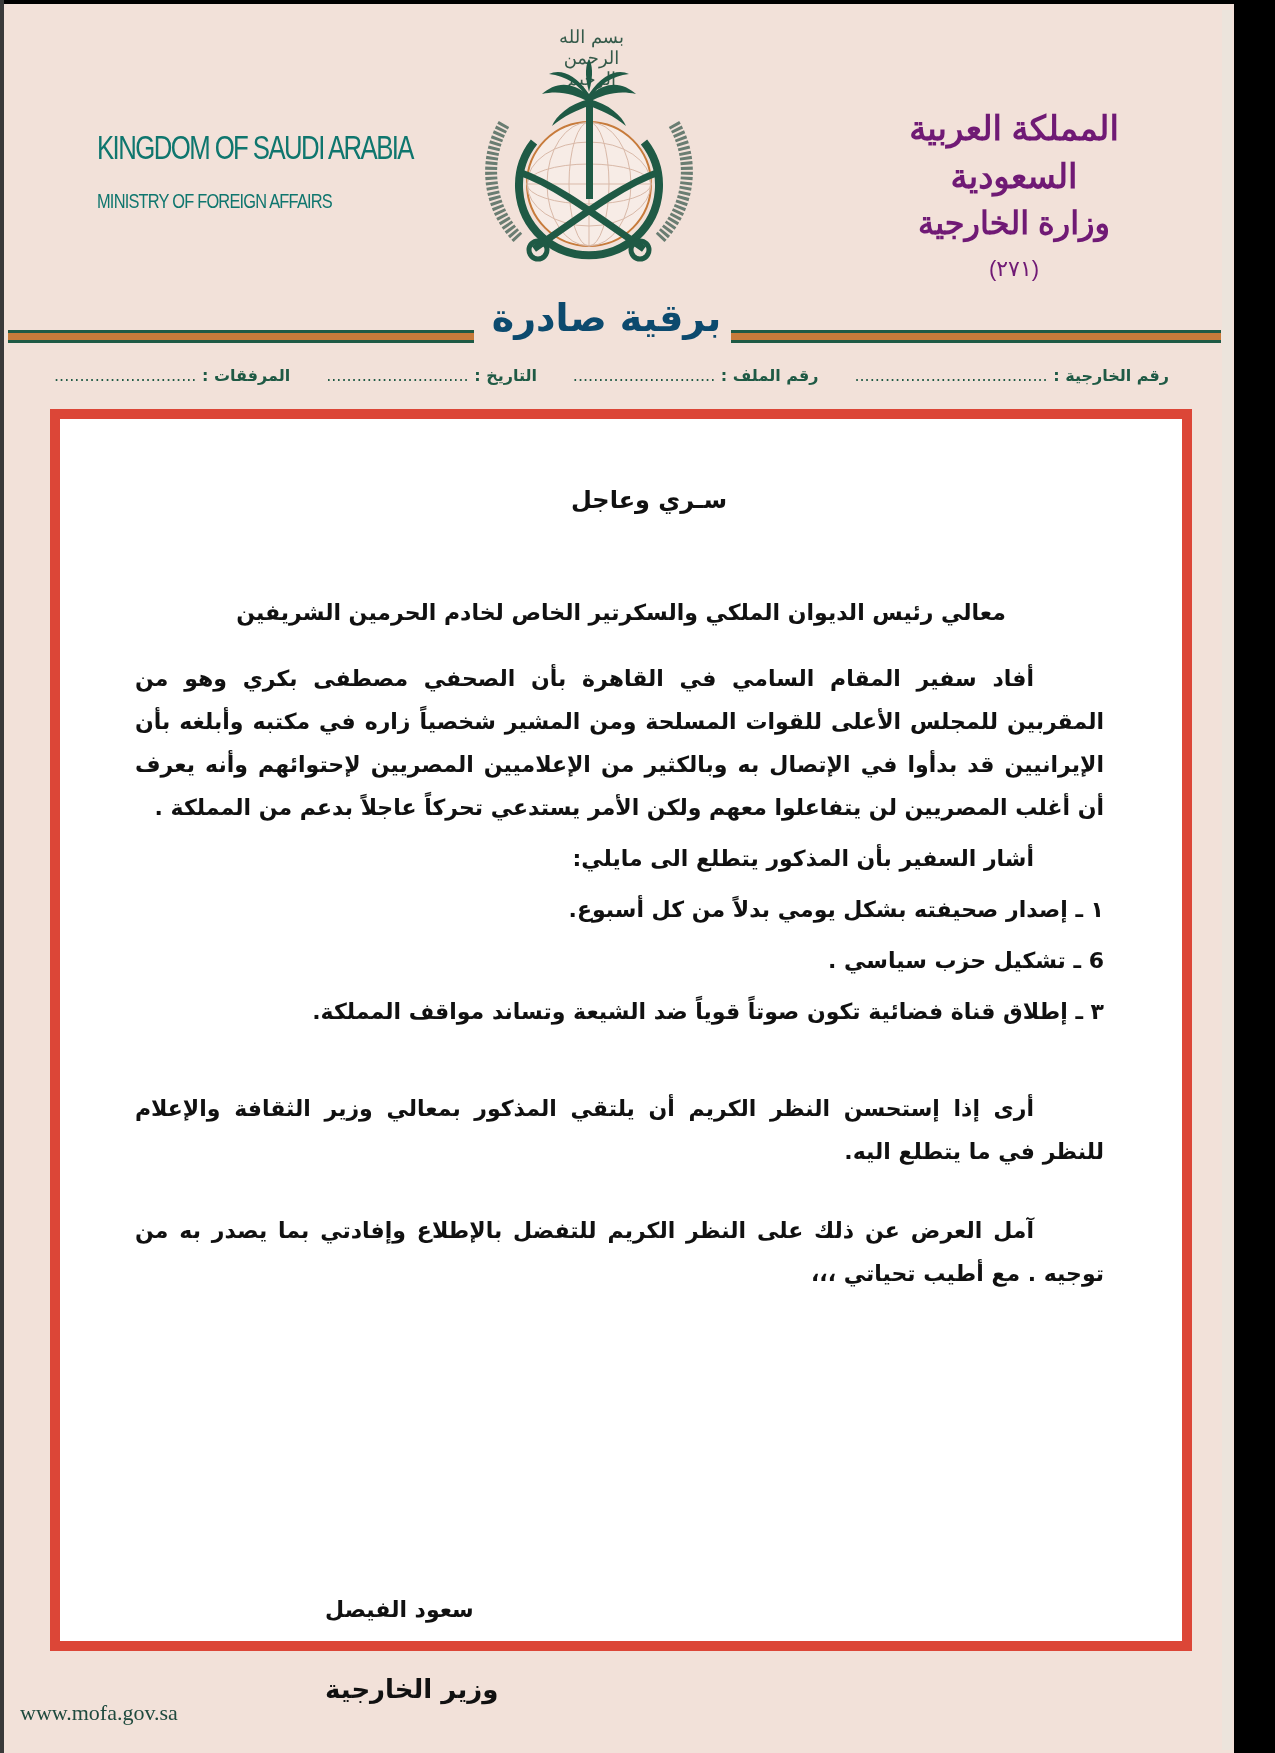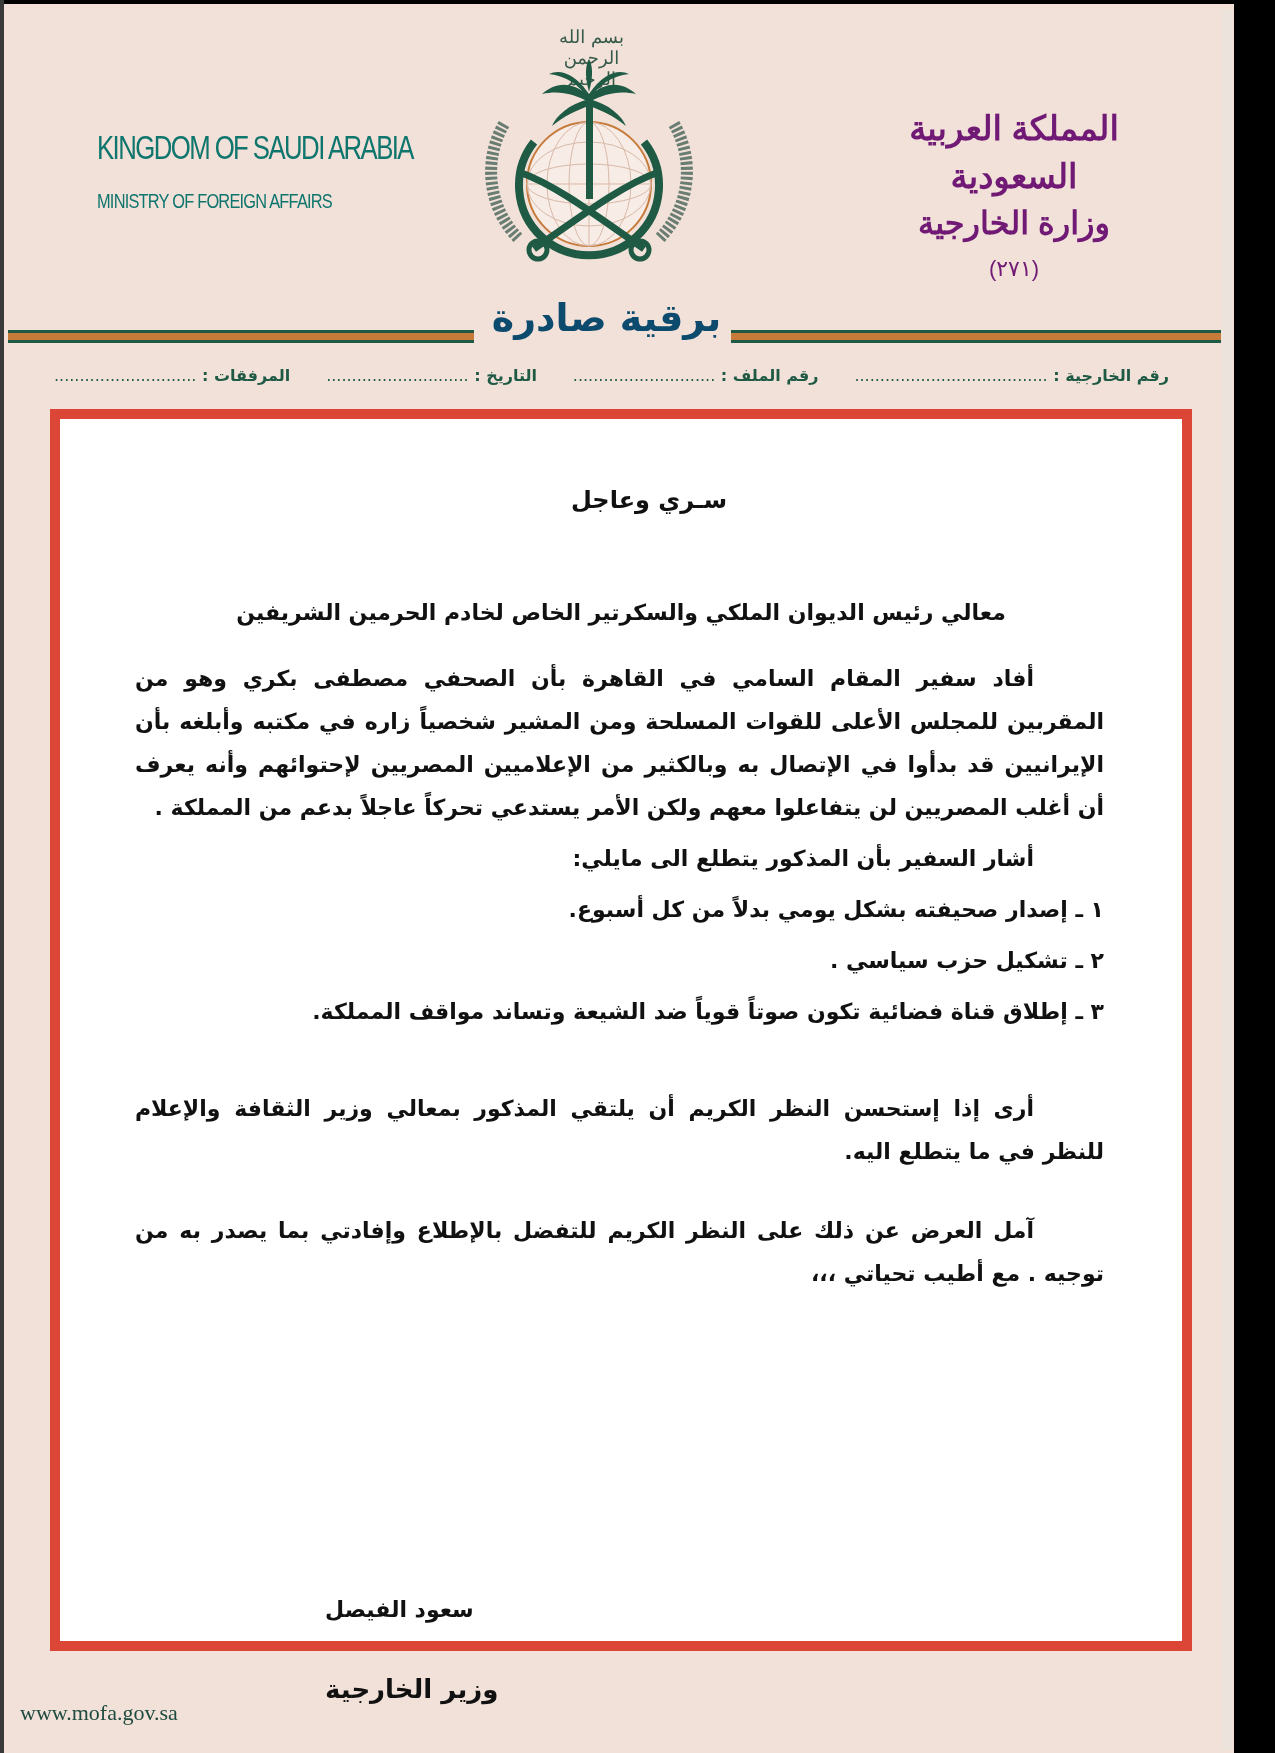--- a/index.html
+++ b/index.html
@@ -121,21 +121,21 @@
 
   <div class="frame">
     <div class="frame-inner">
       <div class="secret">سـري وعاجل</div>
       <div class="addressee">معالي رئيس الديوان الملكي والسكرتير الخاص لخادم الحرمين الشريفين</div>
 
       <div class="body">
         <p class="indent">أفاد سفير المقام السامي في القاهرة بأن الصحفي مصطفى بكري وهو من المقربين للمجلس الأعلى للقوات المسلحة ومن المشير شخصياً زاره في مكتبه وأبلغه بأن الإيرانيين قد بدأوا في الإتصال به وبالكثير من الإعلاميين المصريين لإحتوائهم وأنه يعرف أن أغلب المصريين لن يتفاعلوا معهم ولكن الأمر يستدعي تحركاً عاجلاً بدعم من المملكة .</p>
         <p class="indent">أشار السفير بأن المذكور يتطلع الى مايلي:</p>
         <p>١ ـ إصدار صحيفته بشكل يومي بدلاً من كل أسبوع.</p>
-        <p>٢ ـ تشكيل حزب سياسي .</p>
+        <p>6 ـ تشكيل حزب سياسي .</p>
         <p>٣ ـ إطلاق قناة فضائية تكون صوتاً قوياً ضد الشيعة وتساند مواقف المملكة.</p>
         <div class="gap"></div>
         <p class="indent">أرى إذا إستحسن النظر الكريم أن يلتقي المذكور بمعالي وزير الثقافة والإعلام للنظر في ما يتطلع اليه.</p>
         <div class="gap" style="height:20px"></div>
         <p class="indent">آمل العرض عن ذلك على النظر الكريم للتفضل بالإطلاع وإفادتي بما يصدر به من توجيه . مع أطيب تحياتي ،،،</p>
       </div>
 
       <div class="sig-name">سعود الفيصل</div>
       <div class="sig-title">وزير الخارجية</div>
     </div>

